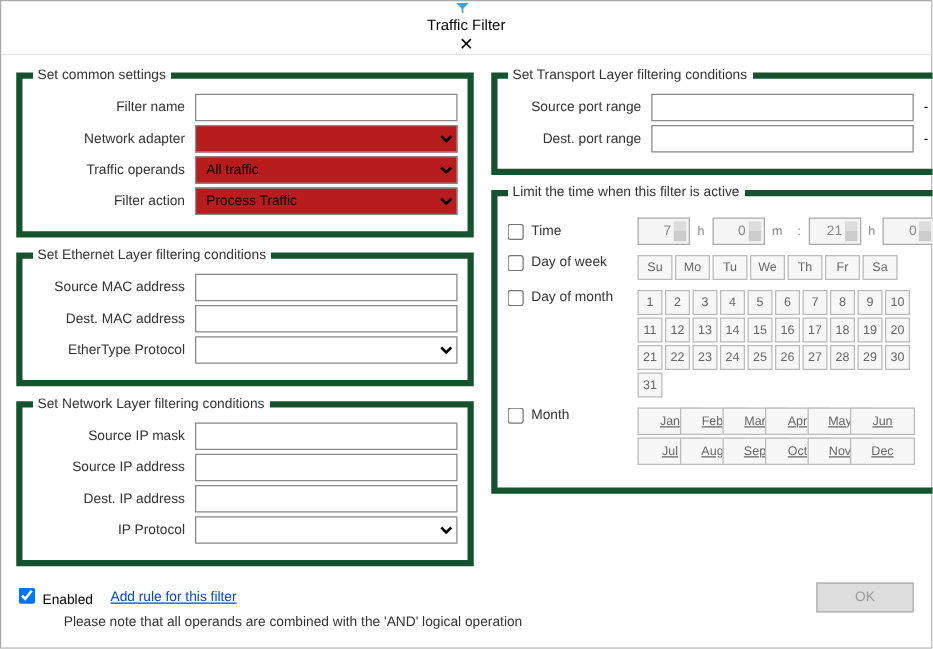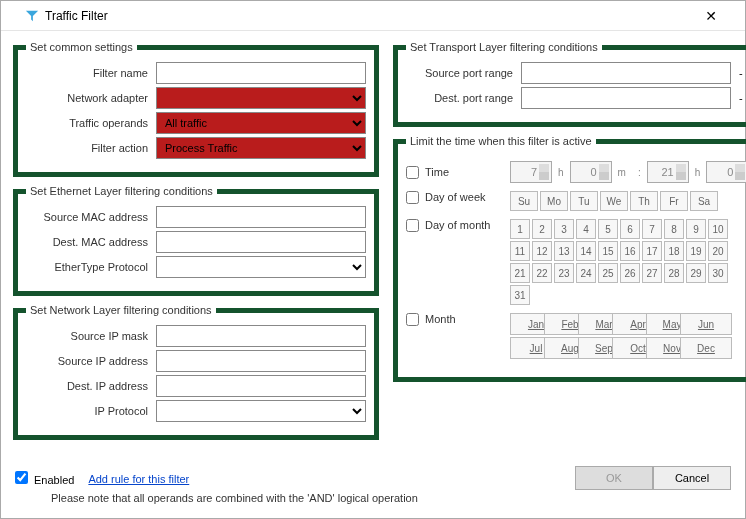--- a/index.html
+++ b/index.html
@@ -1,18 +1,18 @@
 <!DOCTYPE html>
 <html><head>
 <meta charset="utf-8">
 <style>
 * { box-sizing: border-box; margin: 0; padding: 0; }
 body { font-family: "Segoe UI", Tahoma, sans-serif; font-size: 11px; background: #fff; color: #000; }
 .window { width: 746px; height: 519px; border: 1px solid #aaa; background: #fff; position: relative; }
-.titlebar { height: 30px; display: flex; align-items: center; padding: 0 24px; border-bottom: 1px solid #e5e5e5; }
+.titlebar { height: 43px; display: flex; align-items: center; padding: 0 4px; border-bottom: 1px solid #e5e5e5; flex-direction: column; }
 .titlebar .icon { width: 14px; height: 14px; margin-right: 6px; }
 .titlebar .title { flex: 1; font-size: 12px; }
 .titlebar .close { width: 20px; height: 20px; display: flex; align-items: center; justify-content: center; font-size: 14px; cursor: pointer; }
 .content { padding: 10px 12px; display: flex; gap: 14px; }
 .col { flex: 1; }
 .col-left { flex: 0 0 365px; }
 fieldset { border: 5px solid #14532d; padding: 6px 8px 10px 8px; margin-bottom: 8px; position: relative; }
 legend { font-size: 11px; padding: 0 4px; color: #333; }
 .row { display: flex; align-items: center; margin: 3px 0; }
 .lbl { width: 130px; text-align: right; padding-right: 8px; color: #333; font-size: 11px; }
@@ -226,16 +226,15 @@
   </div>
 
   <div class="footer">
     <div class="footer-row1">
       <label><input type="checkbox" checked="" class="chk" style=""><span>Enabled</span></label>
       <a class="link">Add rule for this filter</a>
     </div>
     <div class="note">Please note that all operands are combined with the 'AND' logical operation</div>
     <div class="btns">
       <button class="btn" disabled="">OK</button>
-      <button class="btn">Cancel</button>
     </div>
   </div>
 </div>
 
 </body></html>

